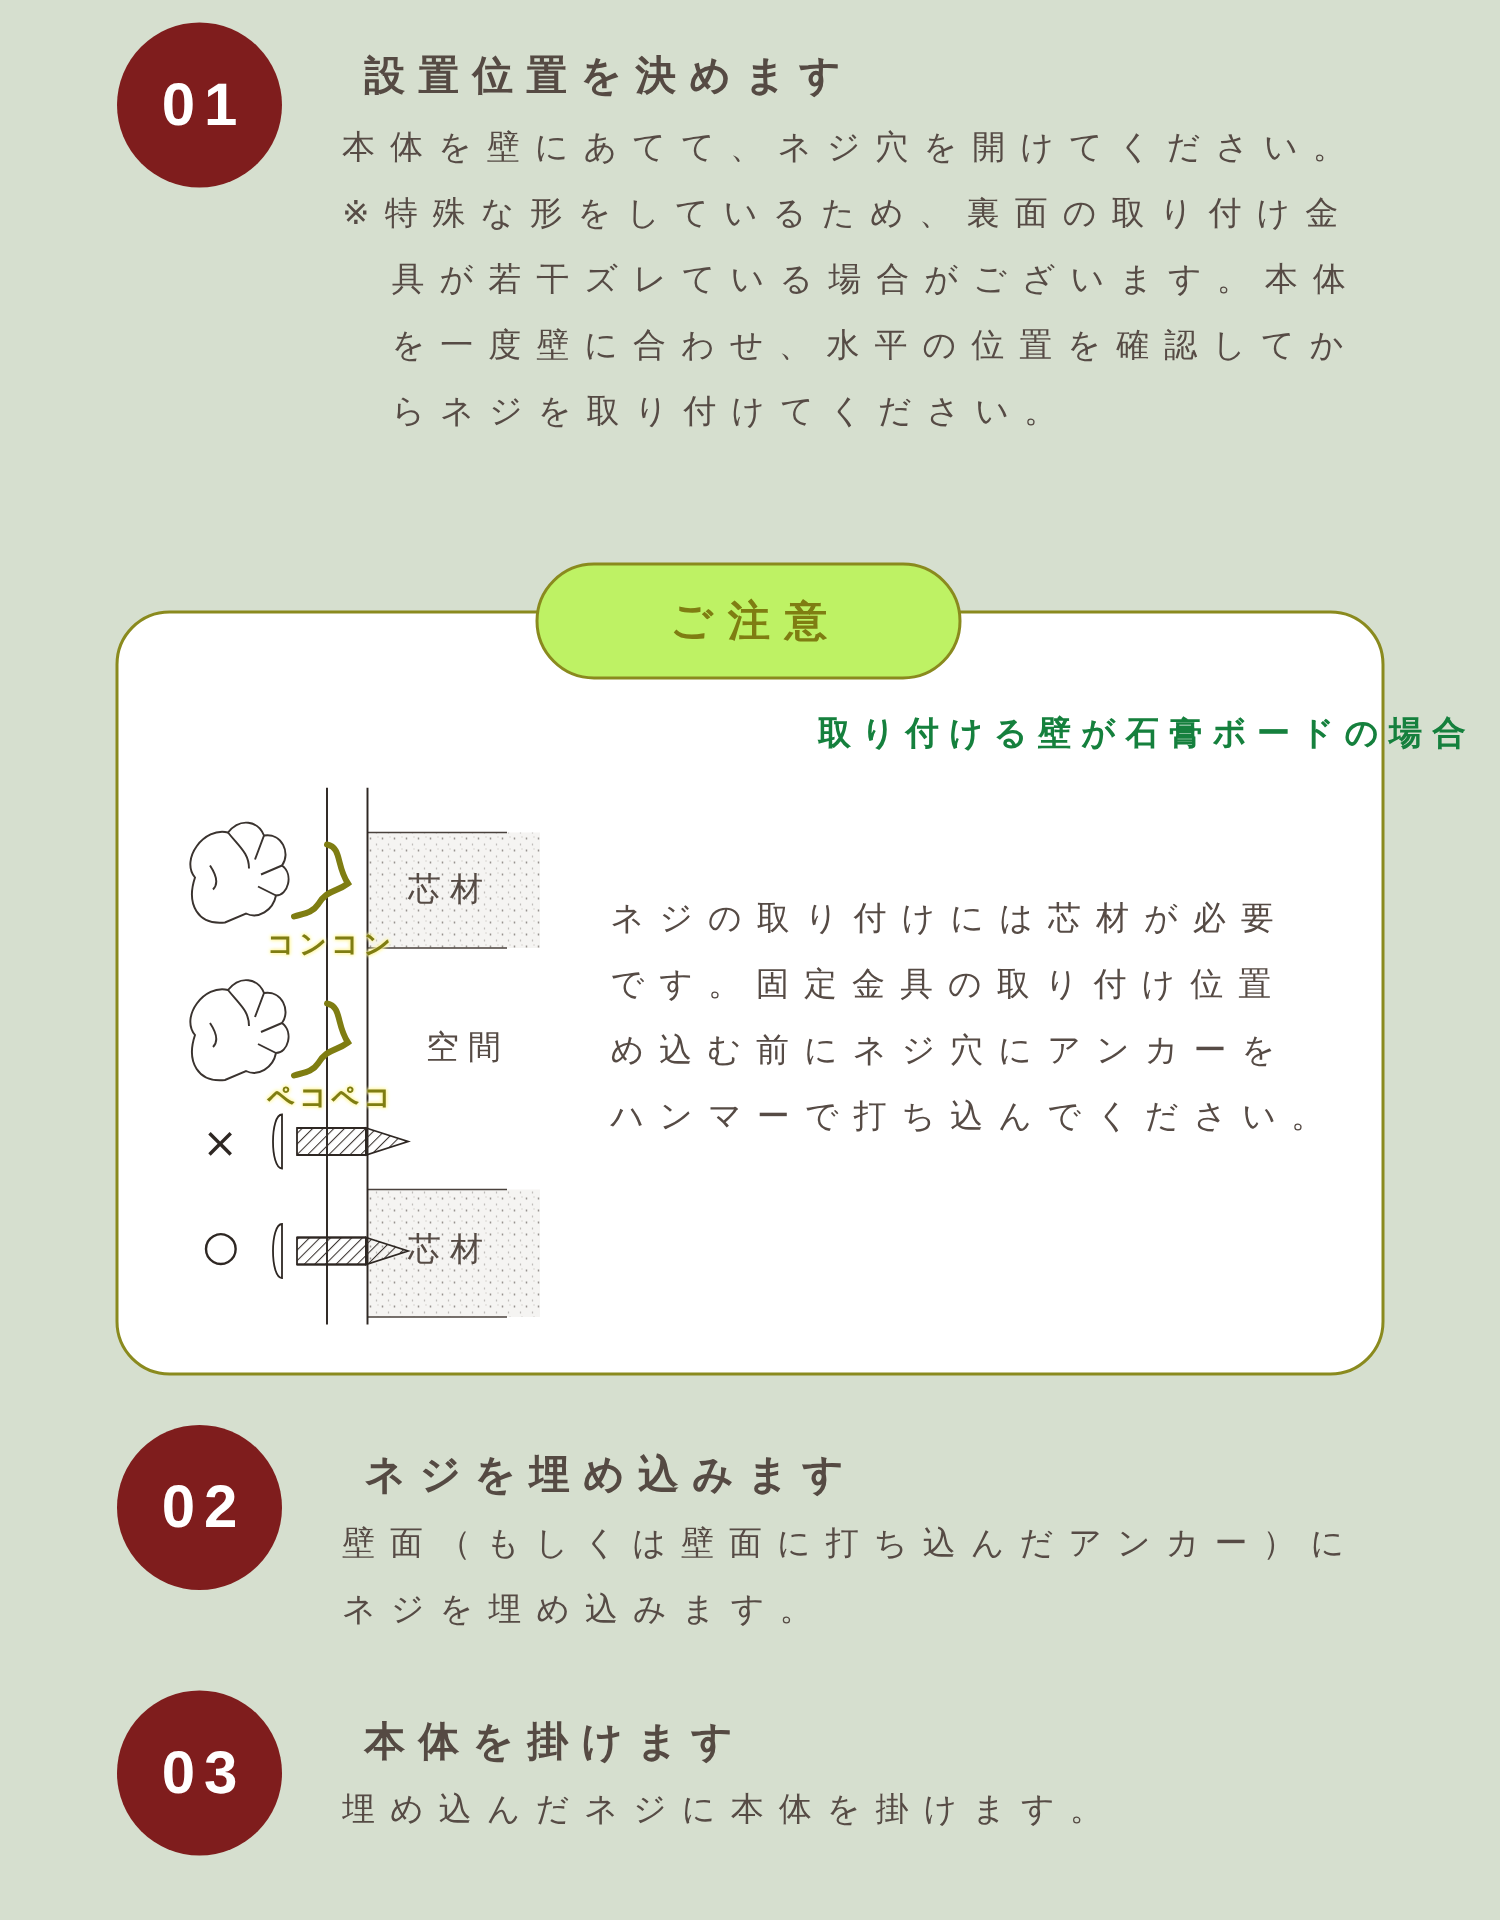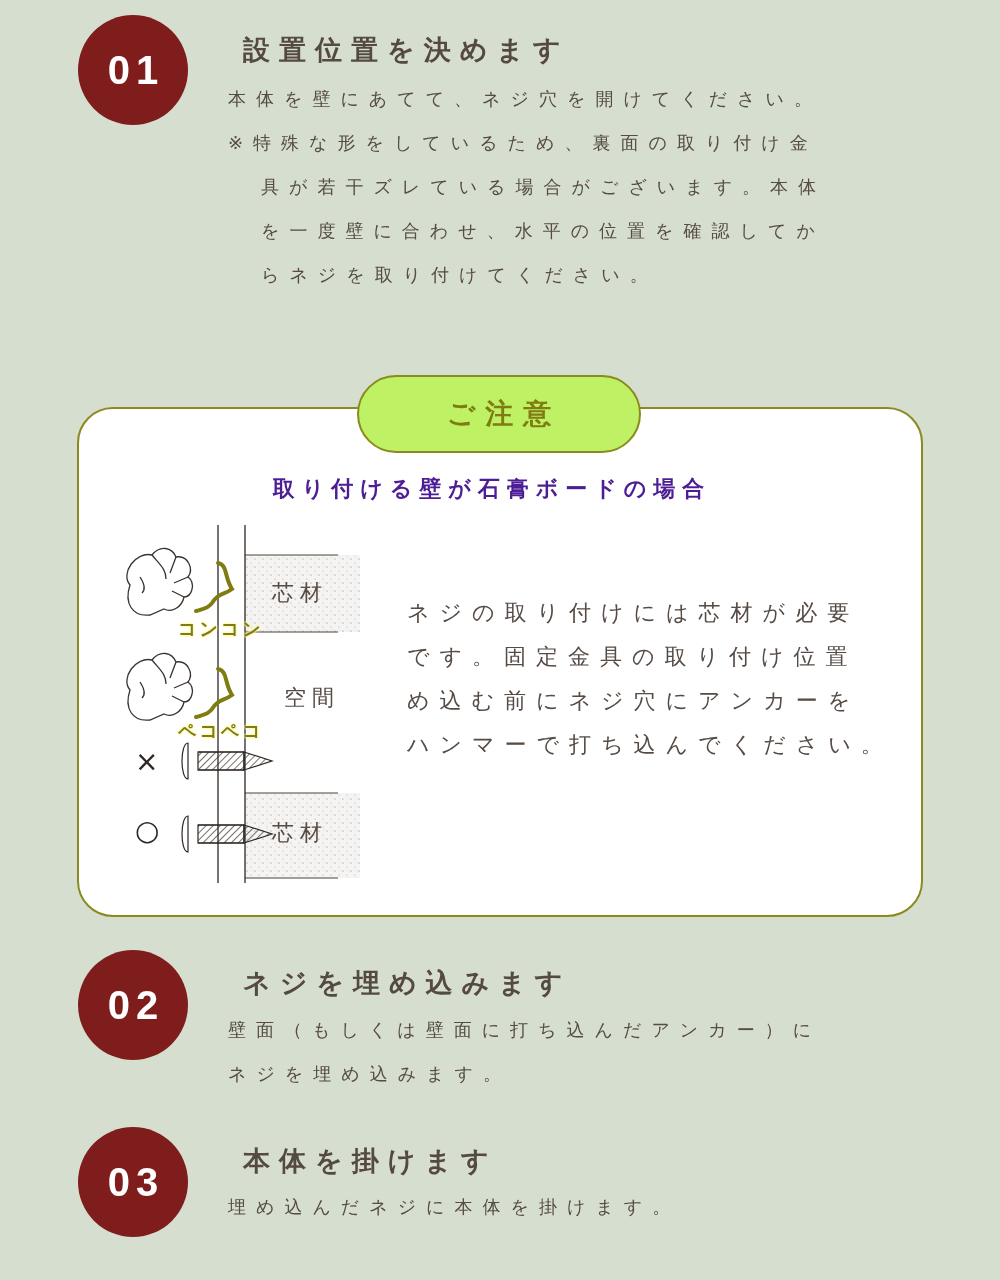--- a/index.html
+++ b/index.html
@@ -17,39 +17,39 @@
     display:flex; align-items:center; justify-content:center;
     font-family:Liberation Sans, sans-serif; font-weight:bold; font-size:40px; letter-spacing:6px;
     padding-left:6px; box-sizing:border-box;
   }
   .step-title {
     position:absolute; left:228px; font-weight:bold; font-size:27px; letter-spacing:9px; color:#554a43;
     white-space:nowrap;
     padding-left:15px;
   }
   .step-body {
-    position:absolute; left:228px; font-size:18px; letter-spacing:10px; line-height:44px; color:#564b45;
+    position:absolute; left:228px; font-size:22px; letter-spacing:10px; line-height:44px; color:#564b45;
     white-space:nowrap;
   }
   .note-line { display:block; }
   .indent { padding-left:33px; display:block; }
 
   .notice-box {
     position:absolute; left:77px; top:407px; width:846px; height:510px;
     box-sizing:border-box; background:#fff; border:2px solid #8a8a1e; border-radius:36px;
   }
   .notice-pill {
     position:absolute; left:357px; top:375px; width:284px; height:78px; box-sizing:border-box;
     background:#bef264; border:2px solid #8a8a1e; border-radius:40px;
     display:flex; align-items:center; justify-content:center;
     color:#7f7d12; font-weight:bold; font-size:28px; letter-spacing:10px; padding-left:10px;
   }
   .notice-heading {
-    position:absolute; left:0; width:984px; top:474px; text-align:center;
-    font-weight:bold; font-size:22px; letter-spacing:7px; color:#4c1d95;
+    position:absolute; left:0; width:984px; top:474px; text-align:right;
+    font-weight:bold; font-size:22px; letter-spacing:7px; color:#15803d;
   }
   .notice-text {
     position:absolute; left:407px; top:591px; font-size:22px; letter-spacing:10px; line-height:44px; color:#564b45;
     white-space:nowrap;
   }
   .diagram { position:absolute; left:110px; top:525px; width:250px; height:360px; }
   .label {
     position:absolute; font-size:22px; letter-spacing:6px; color:#564b45; white-space:nowrap;
   }
   .sound {

